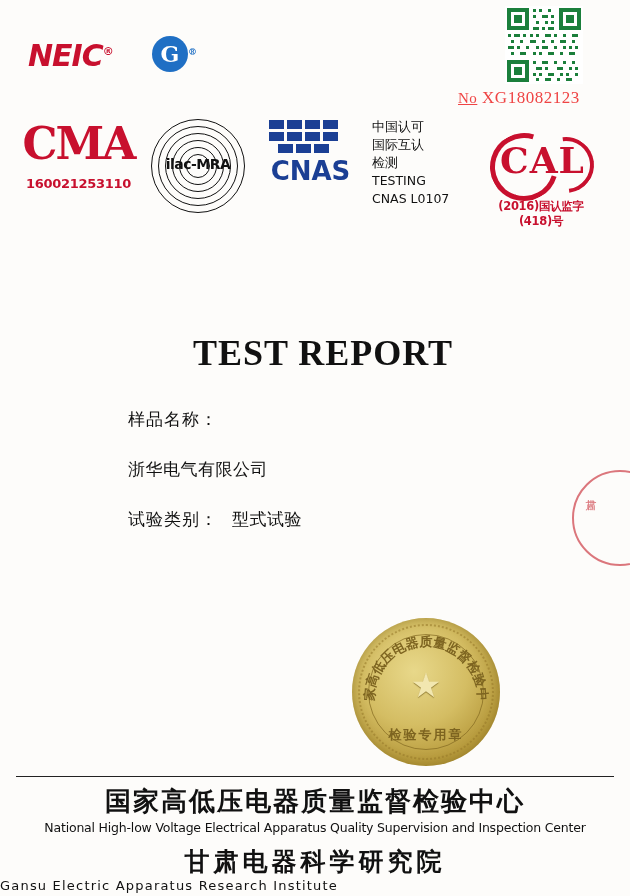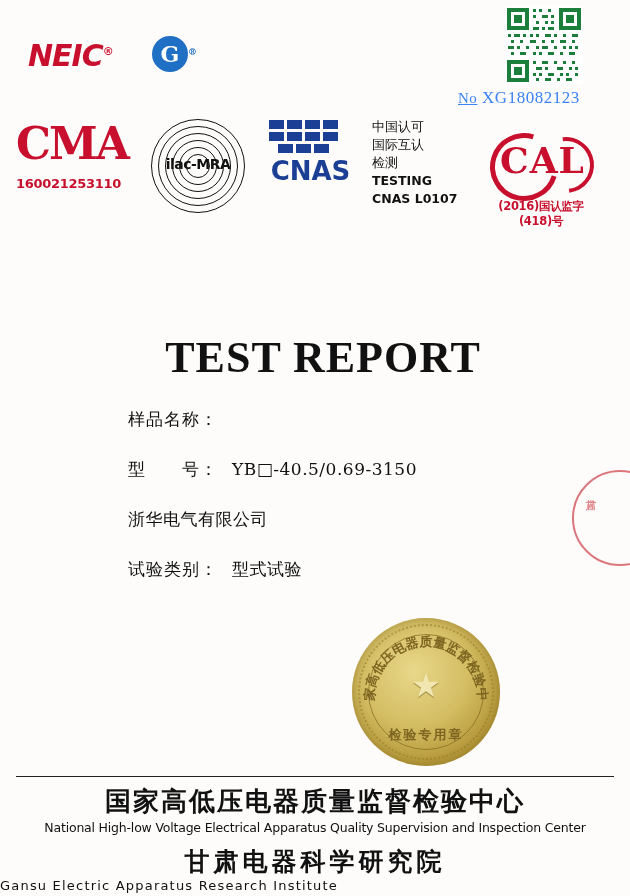--- a/index.html
+++ b/index.html
@@ -69,34 +69,35 @@
     width: 78px;
     height: 78px;
   }
 
   .no-line {
     position: absolute;
     left: 458px;
     top: 88px;
     font-family: "Liberation Serif", serif;
     font-size: 17px;
-    color: #3b82f6;
+    color: #ef4444;
     letter-spacing: 0.5px;
   }
   .no-line .nolab {
     font-size: 15px;
   }
   .no-line .nolab u { text-decoration: underline; }
 
   
   .cma {
     position: absolute;
     left: 16px;
     top: 118px;
     width: 125px;
+    text-align: center;
   }
   .cma .big {
     font-family: "DejaVu Serif", serif;
     font-size: 44px;
     font-weight: bold;
     color: #c8102e;
     letter-spacing: -2px;
     line-height: 52px;
   }
   .cma .num {
@@ -163,21 +164,21 @@
   .cnas-side {
     position: absolute;
     left: 372px;
     top: 118px;
     font-family: "DejaVu Sans", sans-serif;
     font-size: 13px;
     color: #111;
     line-height: 18px;
   }
   .cnas-side .en {
-    font-weight: bold;
+    font-weight: normal;
     font-size: 12.5px;
   }
 
   .cal {
     position: absolute;
     left: 482px;
     top: 116px;
     width: 118px;
     text-align: center;
   }
@@ -242,21 +243,21 @@
     letter-spacing: 22px;
     text-indent: 22px;
   }
   .title-en {
     position: absolute;
     left: 0;
     right: 0;
     top: 332px;
     text-align: center;
     font-family: "Liberation Serif", serif;
-    font-size: 44px;
+    font-size: 36px;
     font-weight: bold;
     color: #111;
     letter-spacing: 1px;
     padding-left: 16px;
   }
 
   
   .fields {
     position: absolute;
     left: 128px;
@@ -567,24 +568,20 @@
     <div class="num">(2016)国认监字(418)号</div>
   </div>
 
   <div class="title-en">TEST REPORT</div>
 
   <div class="fields">
     <div class="field">
       <span class="lab">样品名称：</span>
     </div>
     <div class="field">
-      <span class="lab">型　　号：</span>
-      <span class="val">YB□-40.5/0.69-3150</span>
-    </div>
-    <div class="field">
       <span class="val">浙华电气有限公司</span>
     </div>
     <div class="field">
       <span class="lab">试验类别：</span>
       <span class="val">型式试验</span>
     </div>
   </div>
 
   <div class="edge-stamp">
     <div class="t">甘肃</div>

